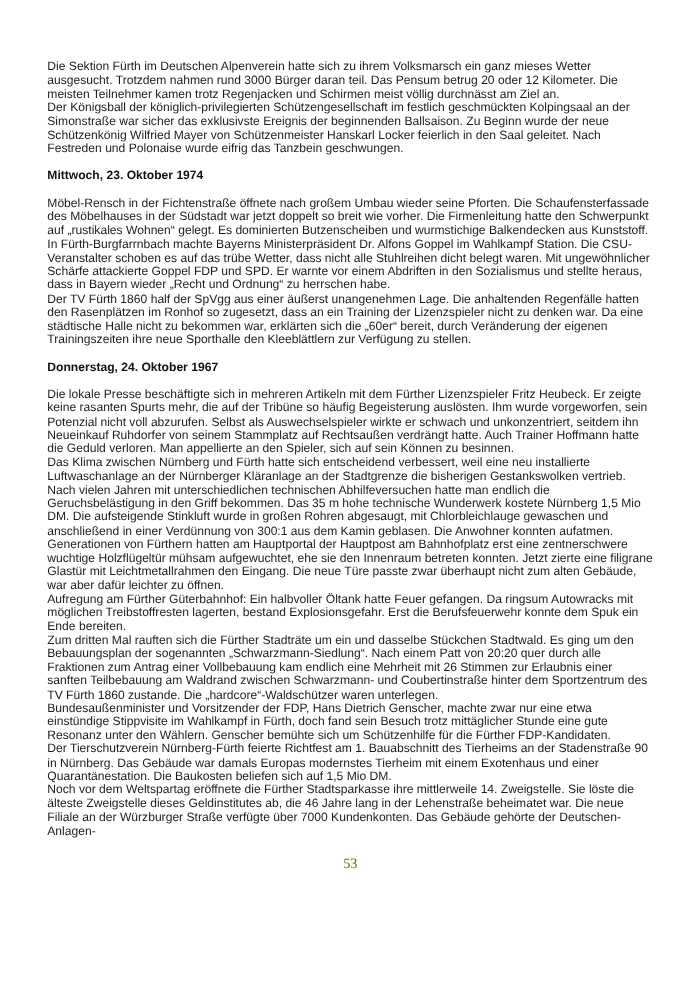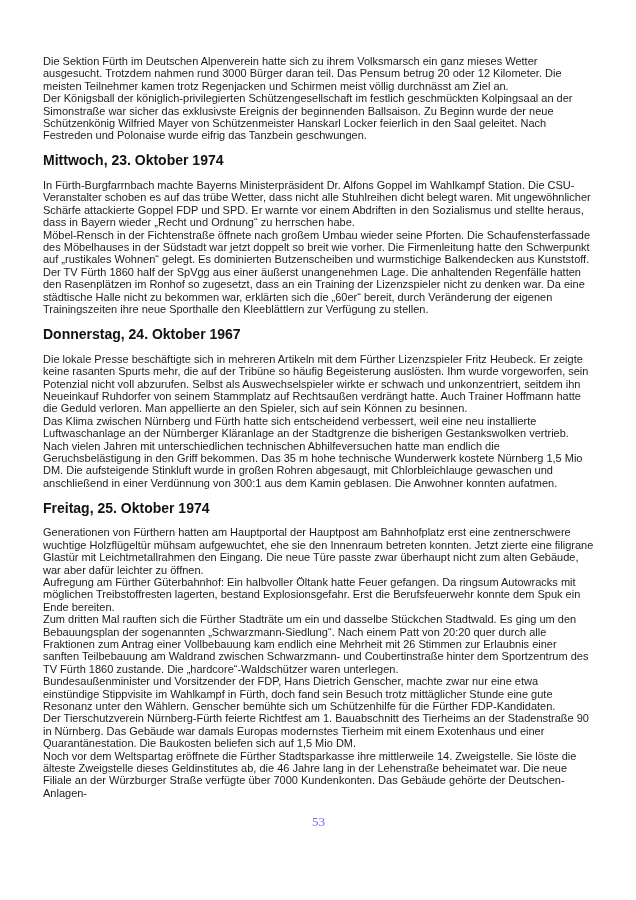--- a/index.html
+++ b/index.html
@@ -16,62 +16,61 @@
     padding: 55px 42px 0 43px;
     background: #ffffff;
     font-family: "Liberation Sans", "DejaVu Sans", sans-serif;
     font-size: 11px;
     line-height: 12.4px;
     color: #1b1b1b;
   }
   .content { width: 551px; }
   .content p { margin: 0; }
   .day-heading {
-    font-size: 14px;
+    font-size: 11px;
     line-height: 12.4px;
     font-weight: 700;
     margin: 12.4px 0;
     color: #111111;
   }
   .page-number {
     margin-top: 15px;
     width: 551px;
     text-align: center;
     font-family: "Liberation Serif", "DejaVu Serif", serif;
     font-size: 13px;
     line-height: 15px;
-    color: #8b5cf6;
+    color: #4d7c0f;
   }
 </style>
 </head>
 <body>
 
 <div class="page">
   <div class="content">
 
     <section>
       <p>Die Sektion Fürth im Deutschen Alpenverein hatte sich zu ihrem Volksmarsch ein ganz mieses Wetter ausgesucht. Trotzdem nahmen rund 3000 Bürger daran teil. Das Pensum betrug 20 oder 12 Kilometer. Die meisten Teilnehmer kamen trotz Regenjacken und Schirmen meist völlig durchnässt am Ziel an.</p>
       <p>Der Königsball der königlich-privilegierten Schützengesellschaft im festlich geschmückten Kolpingsaal an der Simonstraße war sicher das exklusivste Ereignis der beginnenden Ballsaison. Zu Beginn wurde der neue Schützenkönig Wilfried Mayer von Schützenmeister Hanskarl Locker feierlich in den Saal geleitet. Nach Festreden und Polonaise wurde eifrig das Tanzbein geschwungen.</p>
     </section>
 
     <section>
       <h2 class="day-heading">Mittwoch, 23. Oktober 1974</h2>
+      <p>Möbel-Rensch in der Fichtenstraße öffnete nach großem Umbau wieder seine Pforten. Die Schaufensterfassade des Möbelhauses in der Südstadt war jetzt doppelt so breit wie vorher. Die Firmenleitung hatte den Schwerpunkt auf „rustikales Wohnen“ gelegt. Es dominierten Butzenscheiben und wurmstichige Balkendecken aus Kunststoff.</p>
       <p>In Fürth-Burgfarrnbach machte Bayerns Ministerpräsident Dr. Alfons Goppel im Wahlkampf Station. Die CSU-Veranstalter schoben es auf das trübe Wetter, dass nicht alle Stuhlreihen dicht belegt waren. Mit ungewöhnlicher Schärfe attackierte Goppel FDP und SPD. Er warnte vor einem Abdriften in den Sozialismus und stellte heraus, dass in Bayern wieder „Recht und Ordnung“ zu herrschen habe.</p>
-      <p>Möbel-Rensch in der Fichtenstraße öffnete nach großem Umbau wieder seine Pforten. Die Schaufensterfassade des Möbelhauses in der Südstadt war jetzt doppelt so breit wie vorher. Die Firmenleitung hatte den Schwerpunkt auf „rustikales Wohnen“ gelegt. Es dominierten Butzenscheiben und wurmstichige Balkendecken aus Kunststoff.</p>
       <p>Der TV Fürth 1860 half der SpVgg aus einer äußerst unangenehmen Lage. Die anhaltenden Regenfälle hatten den Rasenplätzen im Ronhof so zugesetzt, dass an ein Training der Lizenzspieler nicht zu denken war. Da eine städtische Halle nicht zu bekommen war, erklärten sich die „60er“ bereit, durch Veränderung der eigenen Trainingszeiten ihre neue Sporthalle den Kleeblättlern zur Verfügung zu stellen.</p>
     </section>
 
     <section>
       <h2 class="day-heading">Donnerstag, 24. Oktober 1967</h2>
       <p>Die lokale Presse beschäftigte sich in mehreren Artikeln mit dem Fürther Lizenzspieler Fritz Heubeck. Er zeigte keine rasanten Spurts mehr, die auf der Tribüne so häufig Begeisterung auslösten. Ihm wurde vorgeworfen, sein Potenzial nicht voll abzurufen. Selbst als Auswechselspieler wirkte er schwach und unkonzentriert, seitdem ihn Neueinkauf Ruhdorfer von seinem Stammplatz auf Rechtsaußen verdrängt hatte. Auch Trainer Hoffmann hatte die Geduld verloren. Man appellierte an den Spieler, sich auf sein Können zu besinnen.</p>
       <p>Das Klima zwischen Nürnberg und Fürth hatte sich entscheidend verbessert, weil eine neu installierte Luftwaschanlage an der Nürnberger Kläranlage an der Stadtgrenze die bisherigen Gestankswolken vertrieb. Nach vielen Jahren mit unterschiedlichen technischen Abhilfeversuchen hatte man endlich die Geruchsbelästigung in den Griff bekommen. Das 35 m hohe technische Wunderwerk kostete Nürnberg 1,5 Mio DM. Die aufsteigende Stinkluft wurde in großen Rohren abgesaugt, mit Chlorbleichlauge gewaschen und anschließend in einer Verdünnung von 300:1 aus dem Kamin geblasen. Die Anwohner konnten aufatmen.</p>
     </section>
 
     <section>
-      <h2 class="day-heading">Freitag, 25. Oktober 1974</h2>
       <p>Generationen von Fürthern hatten am Hauptportal der Hauptpost am Bahnhofplatz erst eine zentnerschwere wuchtige Holzflügeltür mühsam aufgewuchtet, ehe sie den Innenraum betreten konnten. Jetzt zierte eine filigrane Glastür mit Leichtmetallrahmen den Eingang. Die neue Türe passte zwar überhaupt nicht zum alten Gebäude, war aber dafür leichter zu öffnen.</p>
       <p>Aufregung am Fürther Güterbahnhof: Ein halbvoller Öltank hatte Feuer gefangen. Da ringsum Autowracks mit möglichen Treibstoffresten lagerten, bestand Explosionsgefahr. Erst die Berufsfeuerwehr konnte dem Spuk ein Ende bereiten.</p>
       <p>Zum dritten Mal rauften sich die Fürther Stadträte um ein und dasselbe Stückchen Stadtwald. Es ging um den Bebauungsplan der sogenannten „Schwarzmann-Siedlung“. Nach einem Patt von 20:20 quer durch alle Fraktionen zum Antrag einer Vollbebauung kam endlich eine Mehrheit mit 26 Stimmen zur Erlaubnis einer sanften Teilbebauung am Waldrand zwischen Schwarzmann- und Coubertinstraße hinter dem Sportzentrum des TV Fürth 1860 zustande. Die „hardcore“-Waldschützer waren unterlegen.</p>
     </section>
 
     <section>
       <p>Bundesaußenminister und Vorsitzender der FDP, Hans Dietrich Genscher, machte zwar nur eine etwa einstündige Stippvisite im Wahlkampf in Fürth, doch fand sein Besuch trotz mittäglicher Stunde eine gute Resonanz unter den Wählern. Genscher bemühte sich um Schützenhilfe für die Fürther FDP-Kandidaten.</p>
       <p>Der Tierschutzverein Nürnberg-Fürth feierte Richtfest am 1. Bauabschnitt des Tierheims an der Stadenstraße 90 in Nürnberg. Das Gebäude war damals Europas modernstes Tierheim mit einem Exotenhaus und einer Quarantänestation. Die Baukosten beliefen sich auf 1,5 Mio DM.</p>
       <p>Noch vor dem Weltspartag eröffnete die Fürther Stadtsparkasse ihre mittlerweile 14. Zweigstelle. Sie löste die älteste Zweigstelle dieses Geldinstitutes ab, die 46 Jahre lang in der Lehenstraße beheimatet war. Die neue Filiale an der Würzburger Straße verfügte über 7000 Kundenkonten. Das Gebäude gehörte der Deutschen-Anlagen-</p>
     </section>

